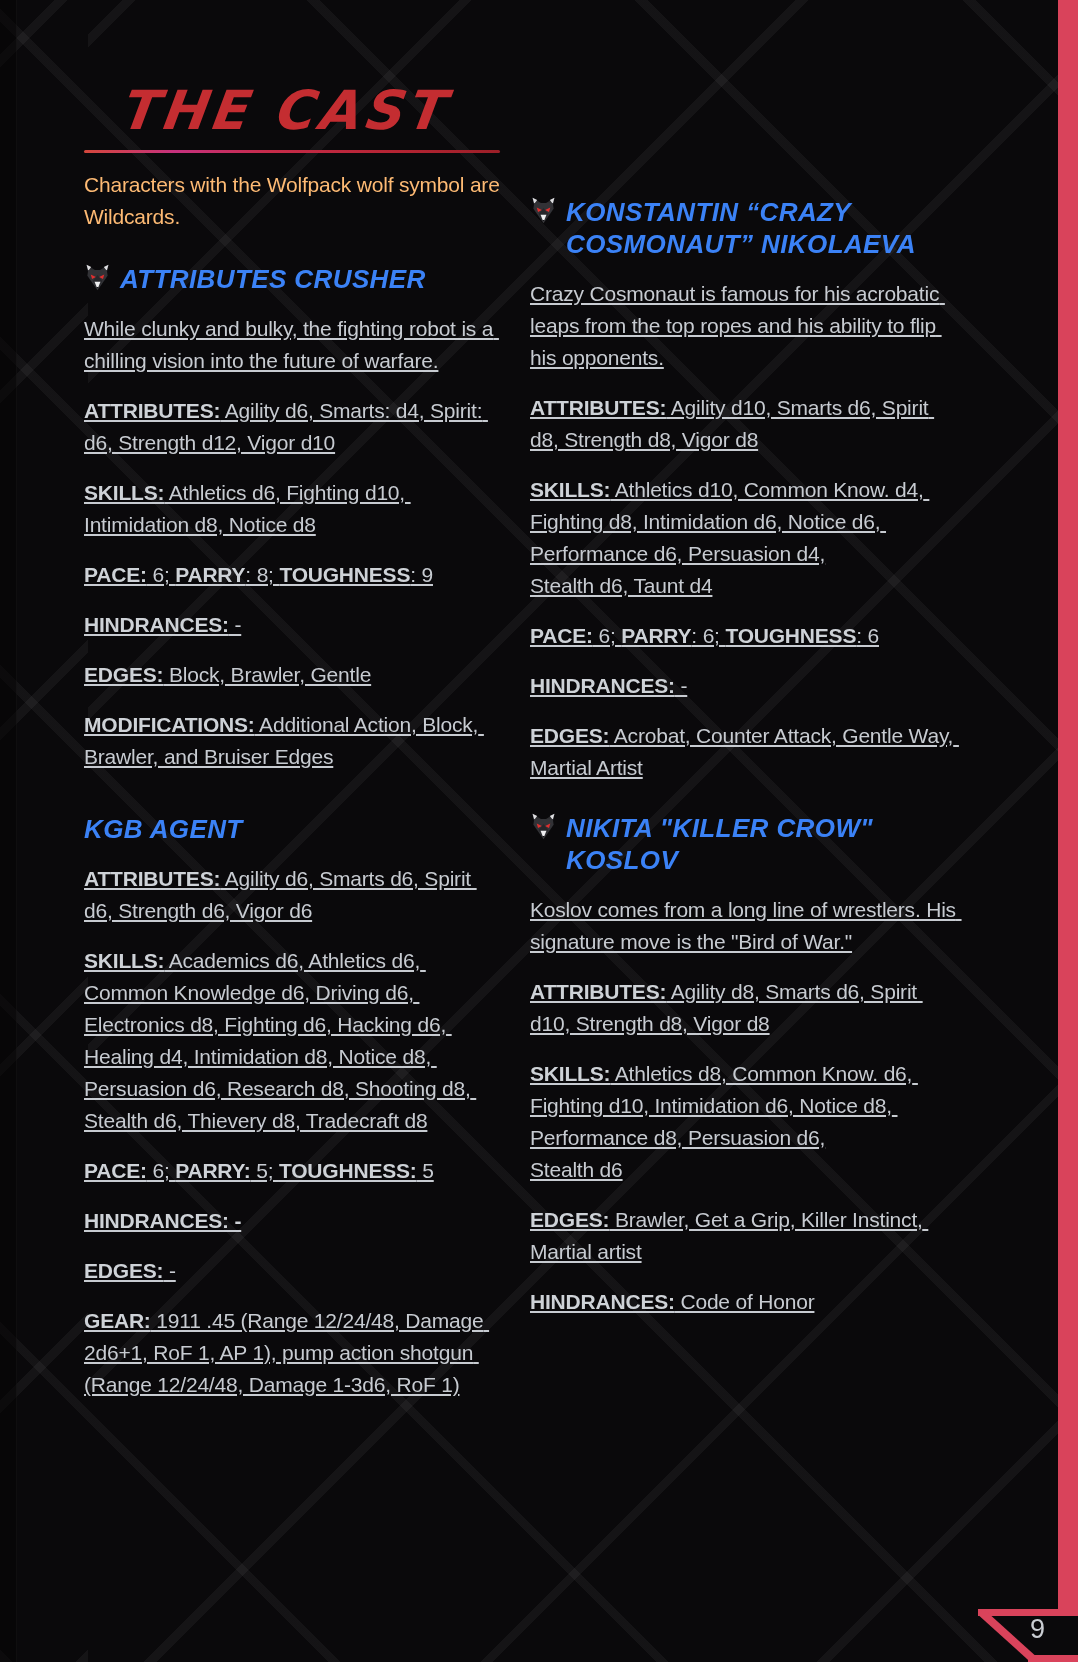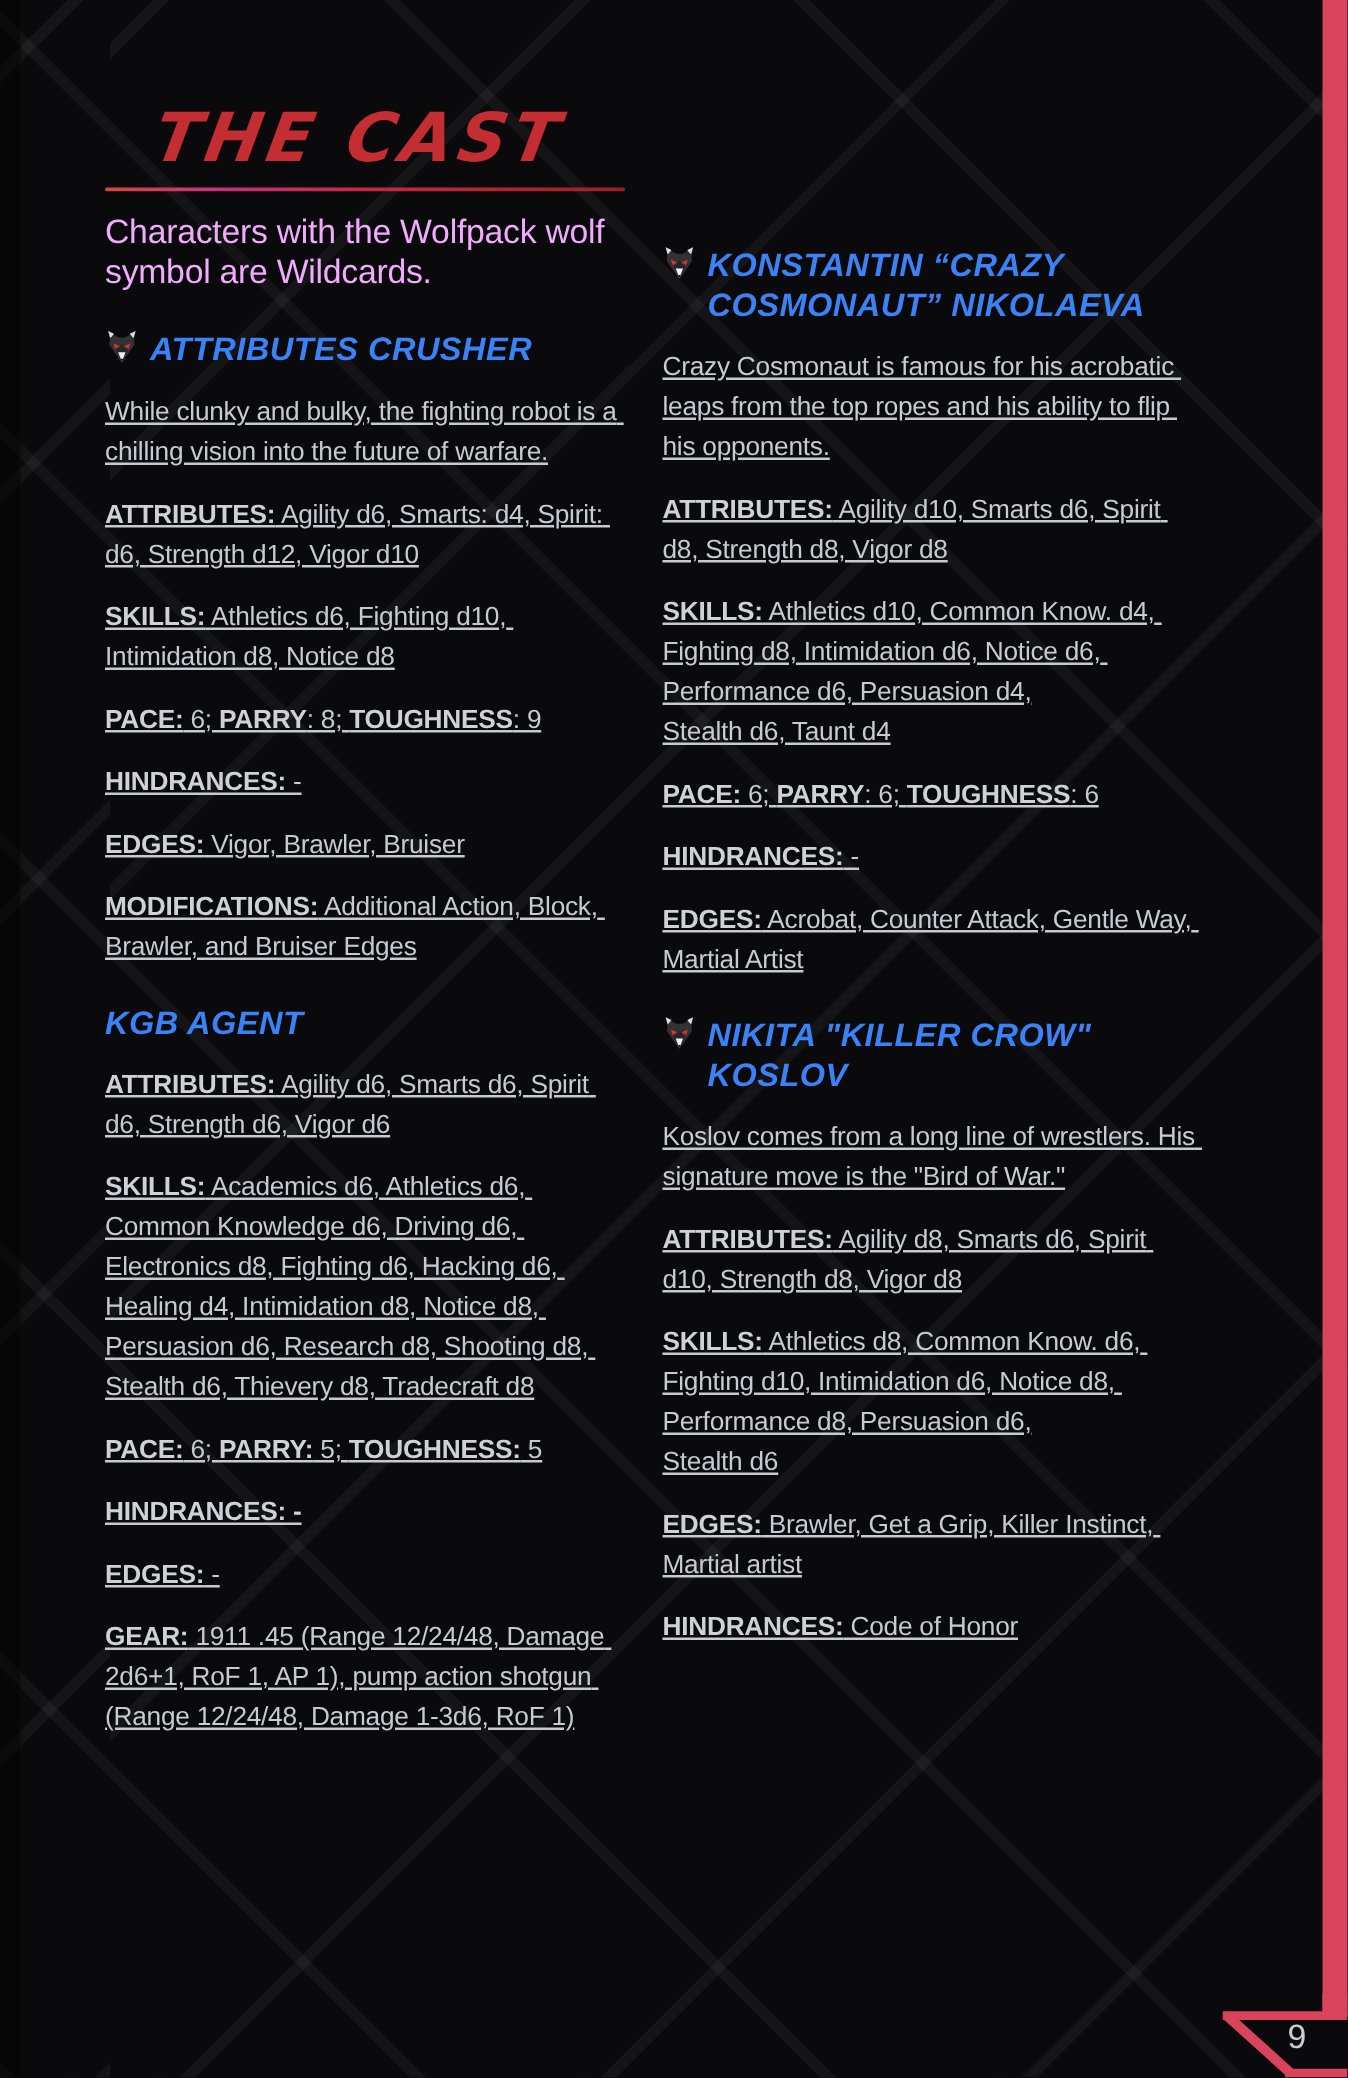--- a/index.html
+++ b/index.html
@@ -23,30 +23,30 @@
     margin:82px 0 0 40px;
     font-family:"DejaVu Sans", sans-serif;
     font-style:italic;font-weight:bold;
     font-size:54px;line-height:58px;
     color:#c42d31;letter-spacing:4px;
     transform:skewX(-10deg);
     white-space:nowrap;
   }
   .title-rule{height:3px;margin-top:10px;border-radius:2px;
     background:linear-gradient(90deg,#d4473c 0%,#c6317e 22%,#c62b49 45%,#b52433 75%,#9c1f28 100%);}
-  .intro{margin:16px 0 0;font-size:27px;line-height:32px;color:#f0abfc;}
+  .intro{margin:16px 0 0;font-size:21px;line-height:32px;color:#fdba74;}
   
   .char-head{display:flex;align-items:flex-start;gap:9px;margin-top:30px;}
   .char-head.extra-gap{margin-top:28px;}
   .wolf{flex:0 0 auto;margin-top:1px;}
   .char-name{
     margin:0;font-size:26px;line-height:32px;
     font-style:italic;font-weight:bold;color:#3b82f6;letter-spacing:0.4px;
   }
-  .char-name.no-icon{margin-top:28px;}
+  .char-name.no-icon{margin-top:40px;}
   p.body-line{margin:18px 0 0;font-size:21px;line-height:32px;white-space:pre-wrap;text-decoration:underline;}
   p.body-line strong{font-weight:bold;color:#ced2d7;}
   .col-right{padding-top:166px;}
   
   .side-bar{position:absolute;top:0;right:0;width:20px;height:1613px;background:#d9435b;}
   .corner{position:absolute;right:0;bottom:0;width:100px;height:67px;}
   .corner svg{display:block;}
   .page-num{
     position:absolute;right:33px;bottom:19px;
     font-size:27px;line-height:27px;color:#caced3;letter-spacing:0;
@@ -76,21 +76,21 @@
               <polygon points="12.5,21 19.5,21 16,30" fill="#efeff1"></polygon>
               <polygon points="14.7,27.2 17.3,27.2 16,30" fill="#131316"></polygon>
             </svg></span>
           <h2 class="char-name">ATTRIBUTES CRUSHER</h2>
         </div>
         <p class="body-line">While clunky and bulky, the fighting robot is a chilling vision into the future of warfare.</p>
         <p class="body-line"><strong>ATTRIBUTES:</strong><span> Agility d6, Smarts: d4, Spirit: d6, Strength d12, Vigor d10</span></p>
         <p class="body-line"><strong>SKILLS:</strong><span> Athletics d6, Fighting d10, Intimidation d8, Notice d8</span></p>
         <p class="body-line"><strong>PACE:</strong><span> 6; </span><strong>PARRY</strong><span>: 8; </span><strong>TOUGHNESS</strong><span>: 9</span></p>
         <p class="body-line"><strong>HINDRANCES:</strong><span> -</span></p>
-        <p class="body-line"><strong>EDGES:</strong><span> Vigor, Brawler, Bruiser</span></p>
+        <p class="body-line"><strong>EDGES:</strong><span> Block, Brawler, Gentle</span></p>
         <p class="body-line"><strong>MODIFICATIONS:</strong><span> Additional Action, Block, Brawler, and Bruiser Edges</span></p>
       </section>
       <section class="char-block">
         <h2 class="char-name no-icon">KGB AGENT</h2>
         <p class="body-line"><strong>ATTRIBUTES:</strong><span> Agility d6, Smarts d6, Spirit d6, Strength d6, Vigor d6</span></p>
         <p class="body-line"><strong>SKILLS:</strong><span> Academics d6, Athletics d6, Common Knowledge d6, Driving d6, Electronics d8, Fighting d6, Hacking d6, Healing d4, Intimidation d8, Notice d8, Persuasion d6, Research d8, Shooting d8, Stealth d6, Thievery d8, Tradecraft d8</span></p>
         <p class="body-line"><strong>PACE:</strong><span> 6; </span><strong>PARRY:</strong><span> 5; </span><strong>TOUGHNESS:</strong><span> 5</span></p>
         <p class="body-line"><strong>HINDRANCES: -</strong></p>
         <p class="body-line"><strong>EDGES:</strong><span> -</span></p>
         <p class="body-line"><strong>GEAR:</strong><span> 1911 .45 (Range 12/24/48, Damage 2d6+1, RoF 1, AP 1), pump action shotgun (Range 12/24/48, Damage 1-3d6, RoF 1)</span></p>

